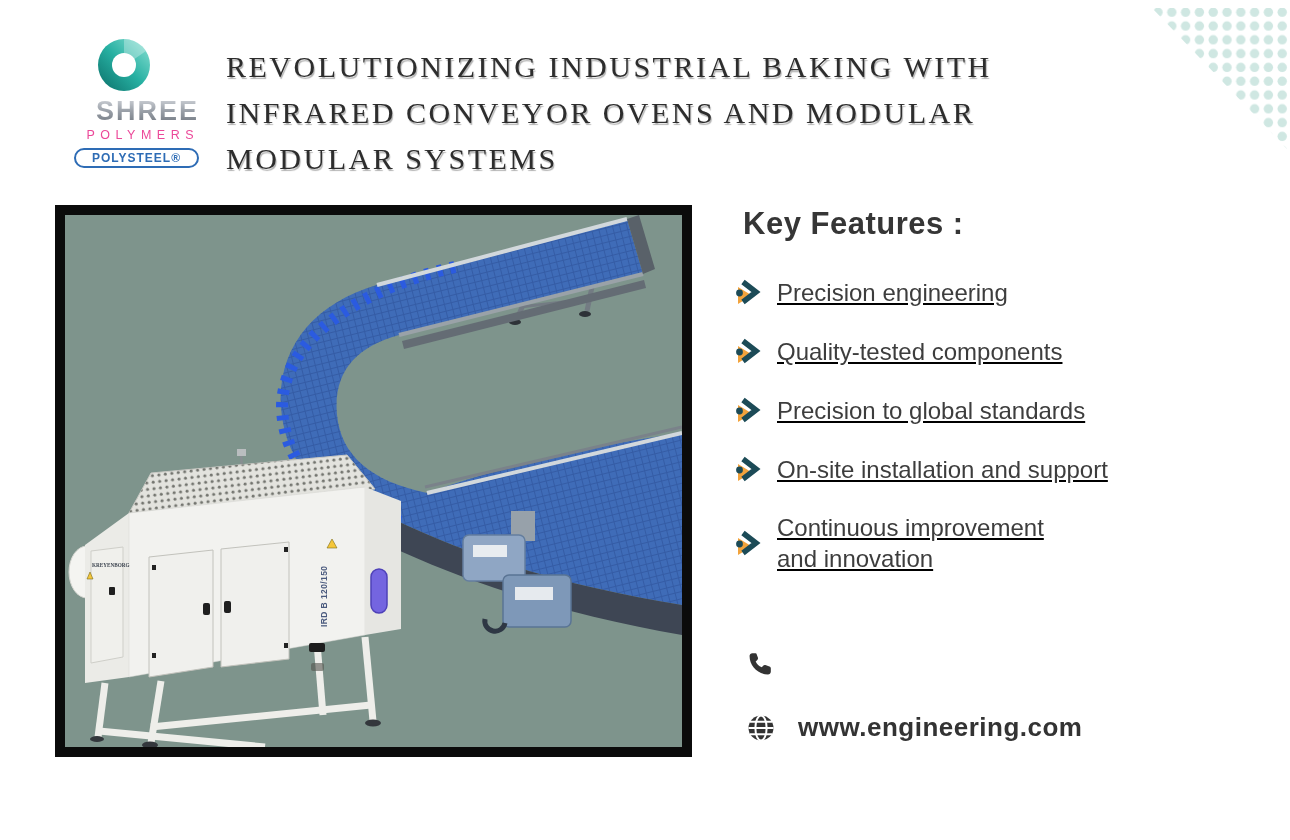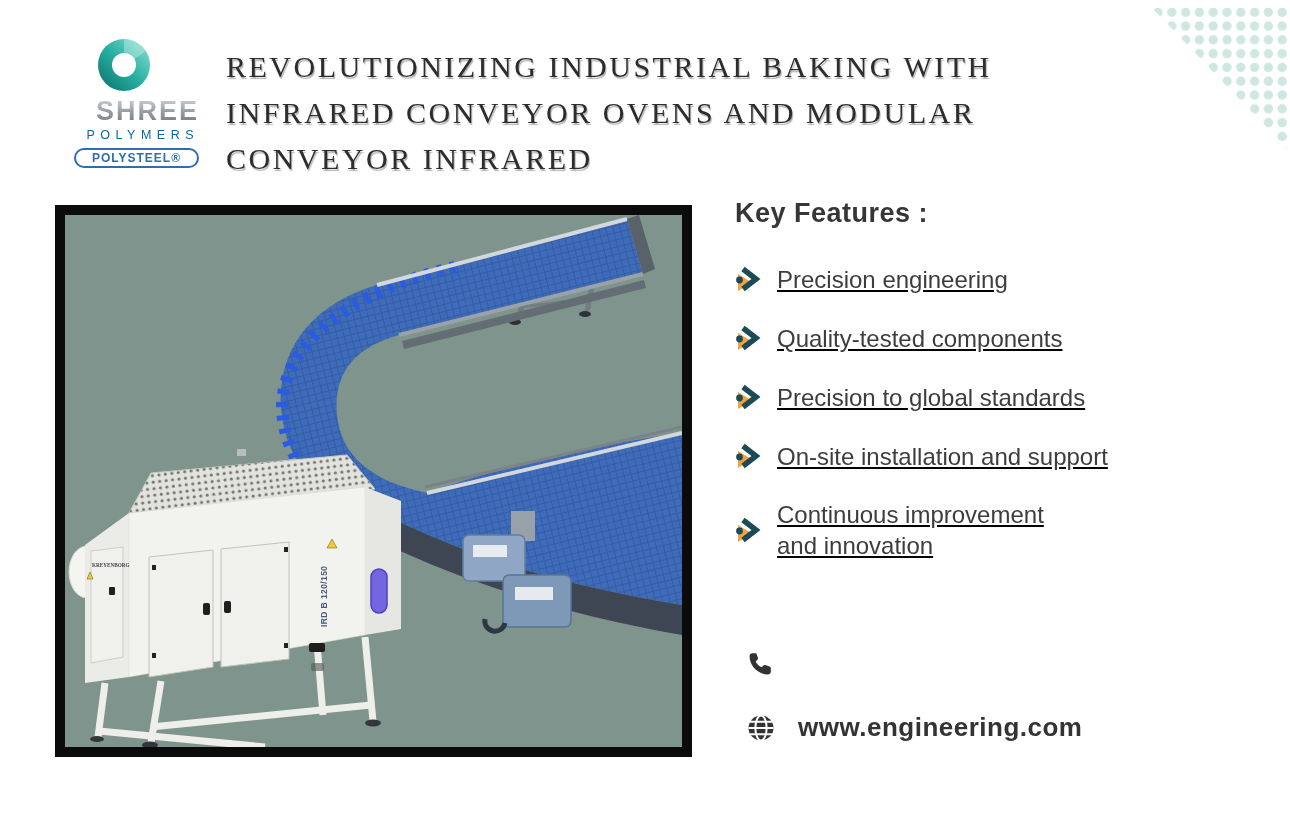--- a/index.html
+++ b/index.html
@@ -6,40 +6,40 @@
   .canvas{position:relative;width:1290px;height:840px;background:#ffffff;overflow:hidden;
           font-family:"Liberation Sans",sans-serif;}
 
   
   .logo{position:absolute;left:49px;top:36px;width:150px;text-align:right;}
   .logo-ring{display:block;margin:0 auto 2px auto;}
   .brand-name{font-weight:bold;font-size:27px;letter-spacing:2px;
               background:linear-gradient(180deg,#d9dce1 0%,#9aa0a8 48%,#697079 100%);
               -webkit-background-clip:text;background-clip:text;color:#8a9098;
               -webkit-text-fill-color:transparent;}
-  .brand-sub{font-size:12.5px;letter-spacing:5.5px;color:#0369a1;margin-top:1px;}
+  .brand-sub{font-size:12.5px;letter-spacing:5.5px;color:#ec4899;margin-top:1px;}
   .brand-badge{display:inline-block;margin-top:6px;border:2px solid #2e6cb5;border-radius:12px;
                color:#2e6cb5;font-weight:bold;font-size:12px;letter-spacing:1px;padding:1px 16px;}
 
   
   .title{position:absolute;left:226px;top:44px;font-family:"Liberation Serif",serif;
          font-weight:normal;font-size:30px;letter-spacing:2.5px;color:#2d2d2d;
          line-height:46px;text-shadow:1px 1.5px 1px rgba(0,0,0,0.30);}
 
   
   .dots{position:absolute;right:0;top:6px;}
 
   
   .product{position:absolute;left:55px;top:205px;margin:0;width:617px;height:532px;
            border:10px solid #0b0b0b;background:#7e948c;}
   .product svg{display:block;}
 
   
   .features{position:absolute;left:735px;top:198px;width:480px;}
-  .features h2{margin:0;font-size:27px;font-weight:bold;color:#363636;letter-spacing:0.5px;}
+  .features h2{margin:8px;font-size:31px;font-weight:bold;color:#363636;letter-spacing:0.5px;}
   .features ul{list-style:none;margin:34px 0 0 0;padding:0;}
   .features li{display:flex;align-items:center;margin-bottom:27px;text-decoration:underline;}
   .bullet{flex:0 0 auto;margin-top:2px;margin-right:16px;}
   .feature-label{font-size:24px;color:#3d3d3d;line-height:31px;white-space:pre-line;}
 
   
   .contact{position:absolute;left:746px;top:650px;}
   .contact-row{display:flex;align-items:center;margin-bottom:34px;}
   .contact-row svg{flex:0 0 auto;margin-right:22px;}
   .contact-text{font-size:26px;font-weight:bold;color:#333333;letter-spacing:0.5px;}
@@ -63,21 +63,21 @@
       <path d="M 29,3 A 26,26 0 0 1 51,15 L 38,24 A 12,12 0 0 0 29,17 Z" fill="rgba(255,255,255,0.30)"></path>
     </svg>
     <div class="brand-name">SHREE</div>
     <div class="brand-sub">POLYMERS</div>
     <div class="brand-badge">POLYSTEEL®</div>
   </div>
 
   <h1 class="title" style="margin:0;">
     <div>REVOLUTIONIZING INDUSTRIAL BAKING WITH</div>
     <div>INFRARED CONVEYOR OVENS AND MODULAR</div>
-    <div>CONVEYOR INFRARED</div>
+    <div>MODULAR SYSTEMS</div>
   </h1>
 
   <svg class="dots" width="152" height="148" viewBox="0 0 152 148">
     <defs>
       <pattern id="dotpat" width="13.8" height="13.8" patternUnits="userSpaceOnUse">
         <circle cx="6.2" cy="6.2" r="4.7" fill="#cfe7e2"></circle>
       </pattern>
     </defs>
     <polygon points="14,2 152,2 152,146" fill="url(#dotpat)"></polygon>
   </svg>

